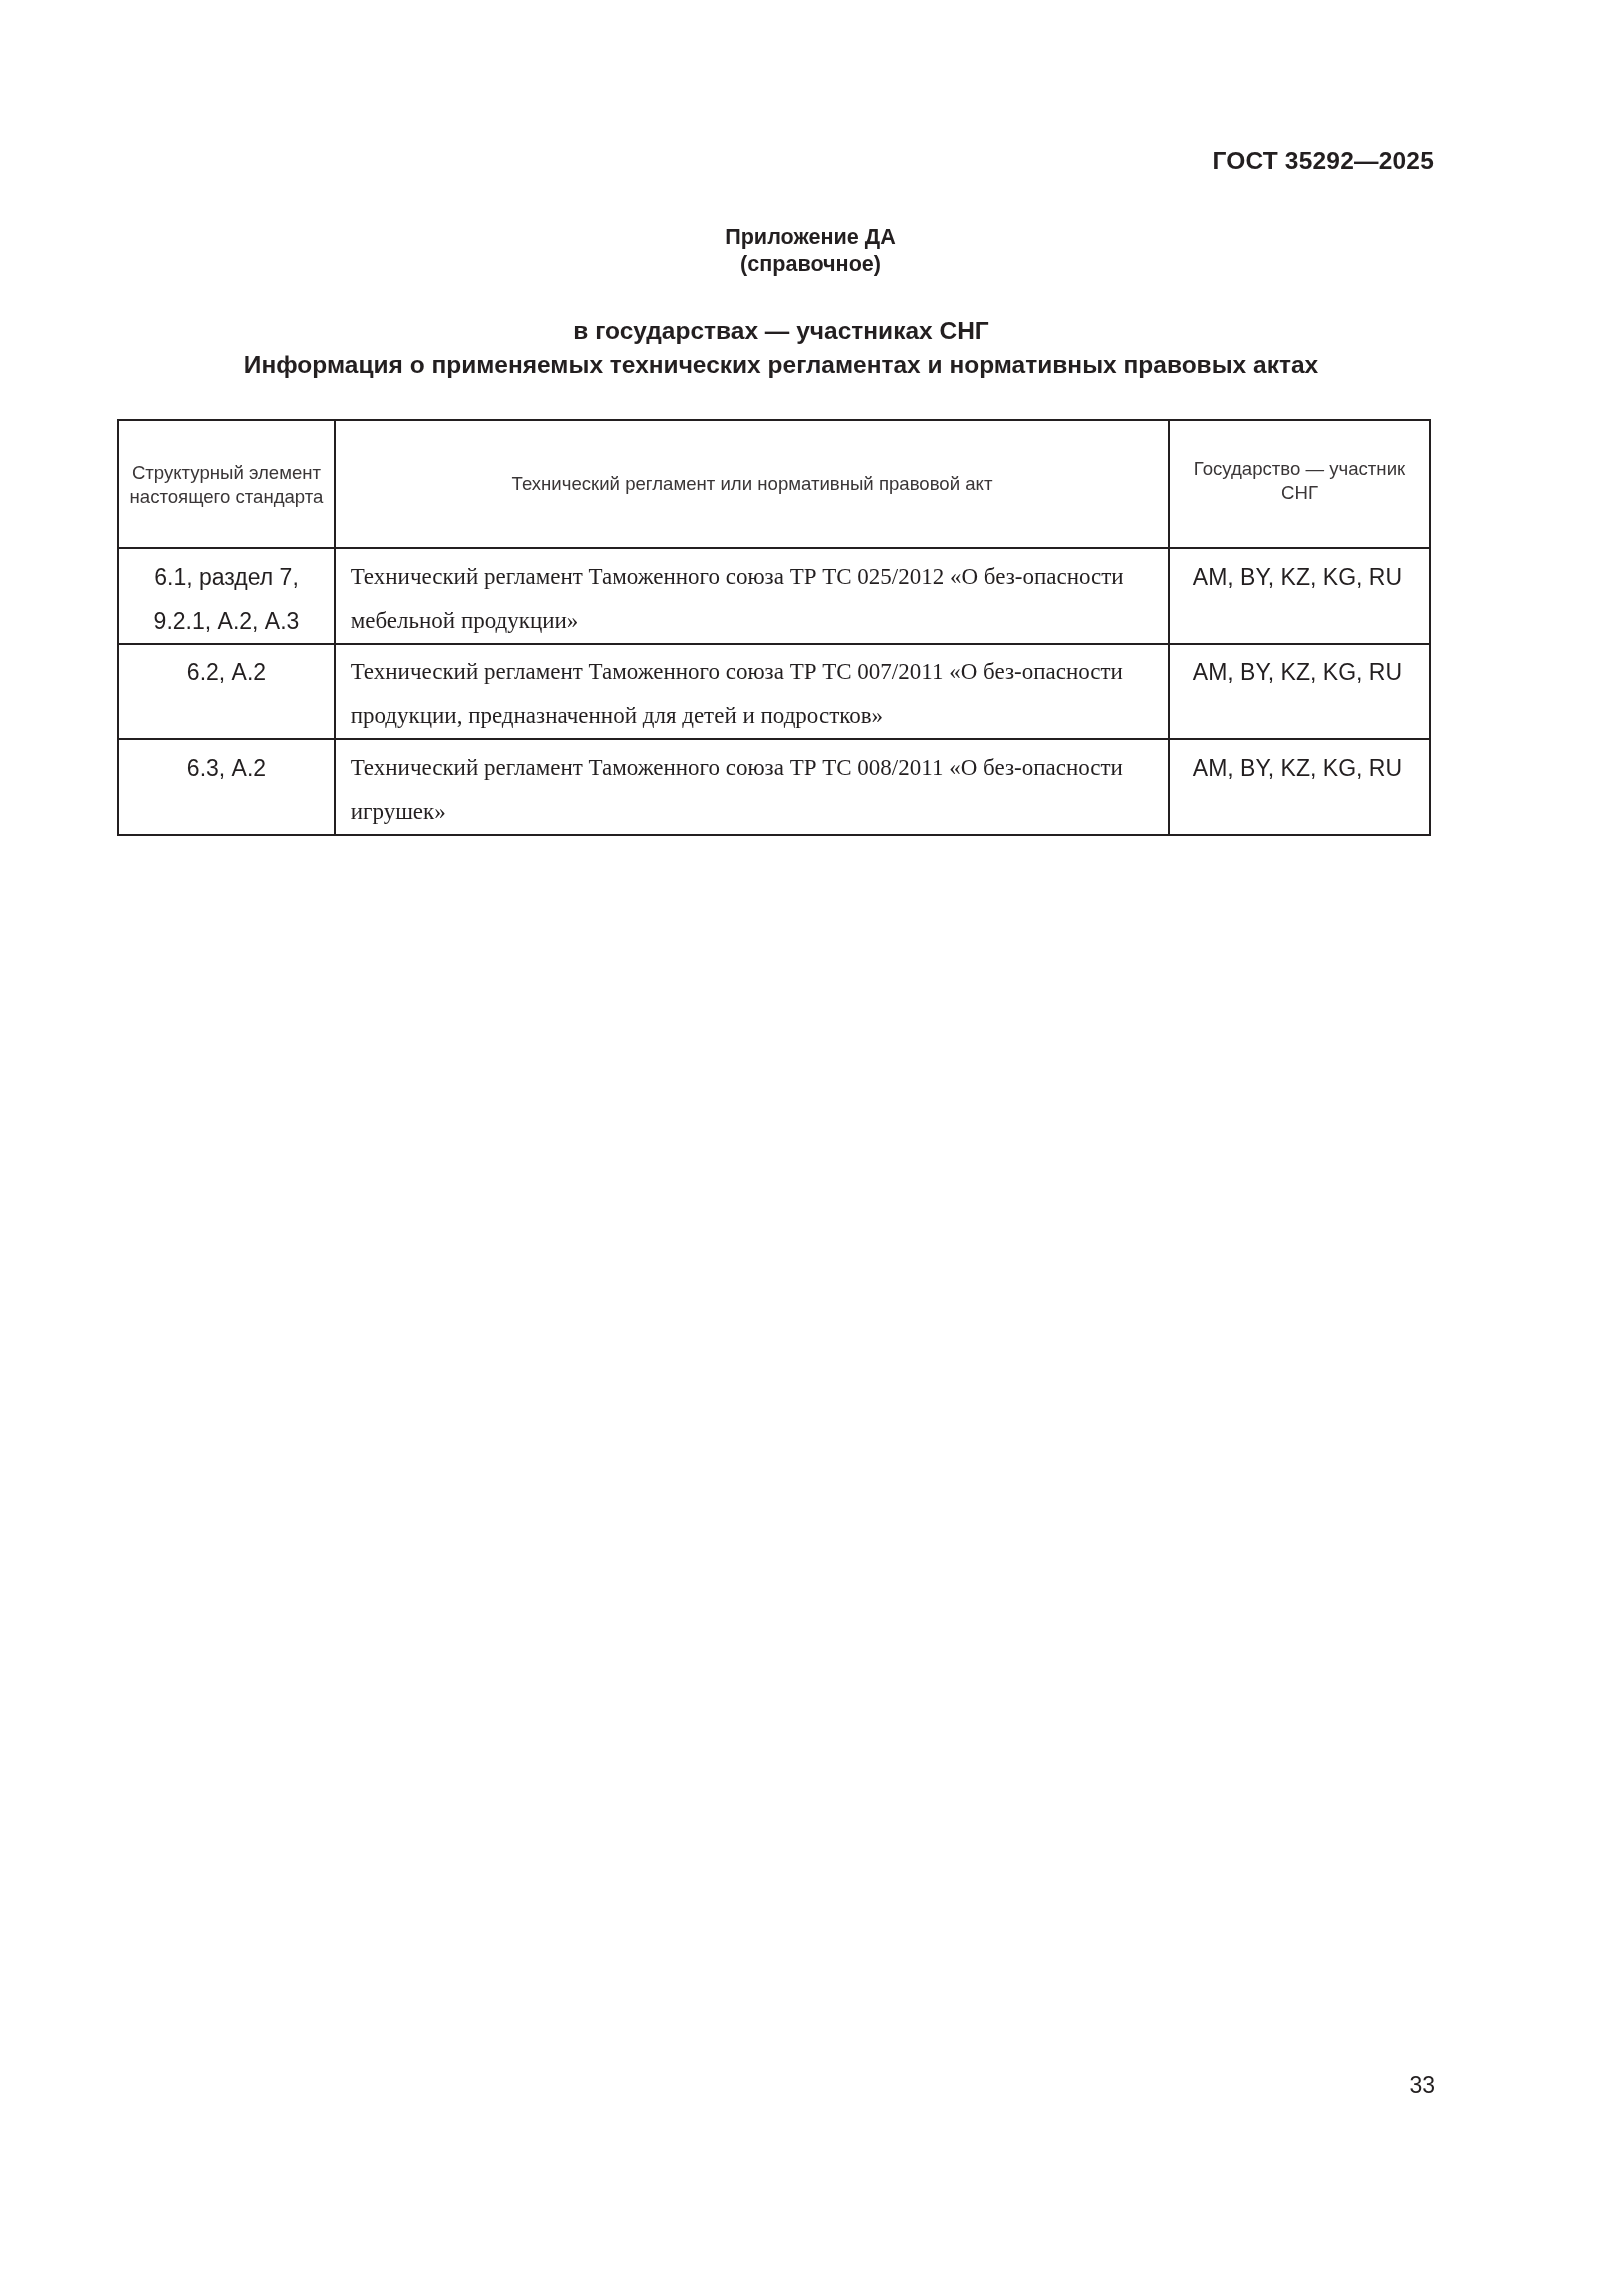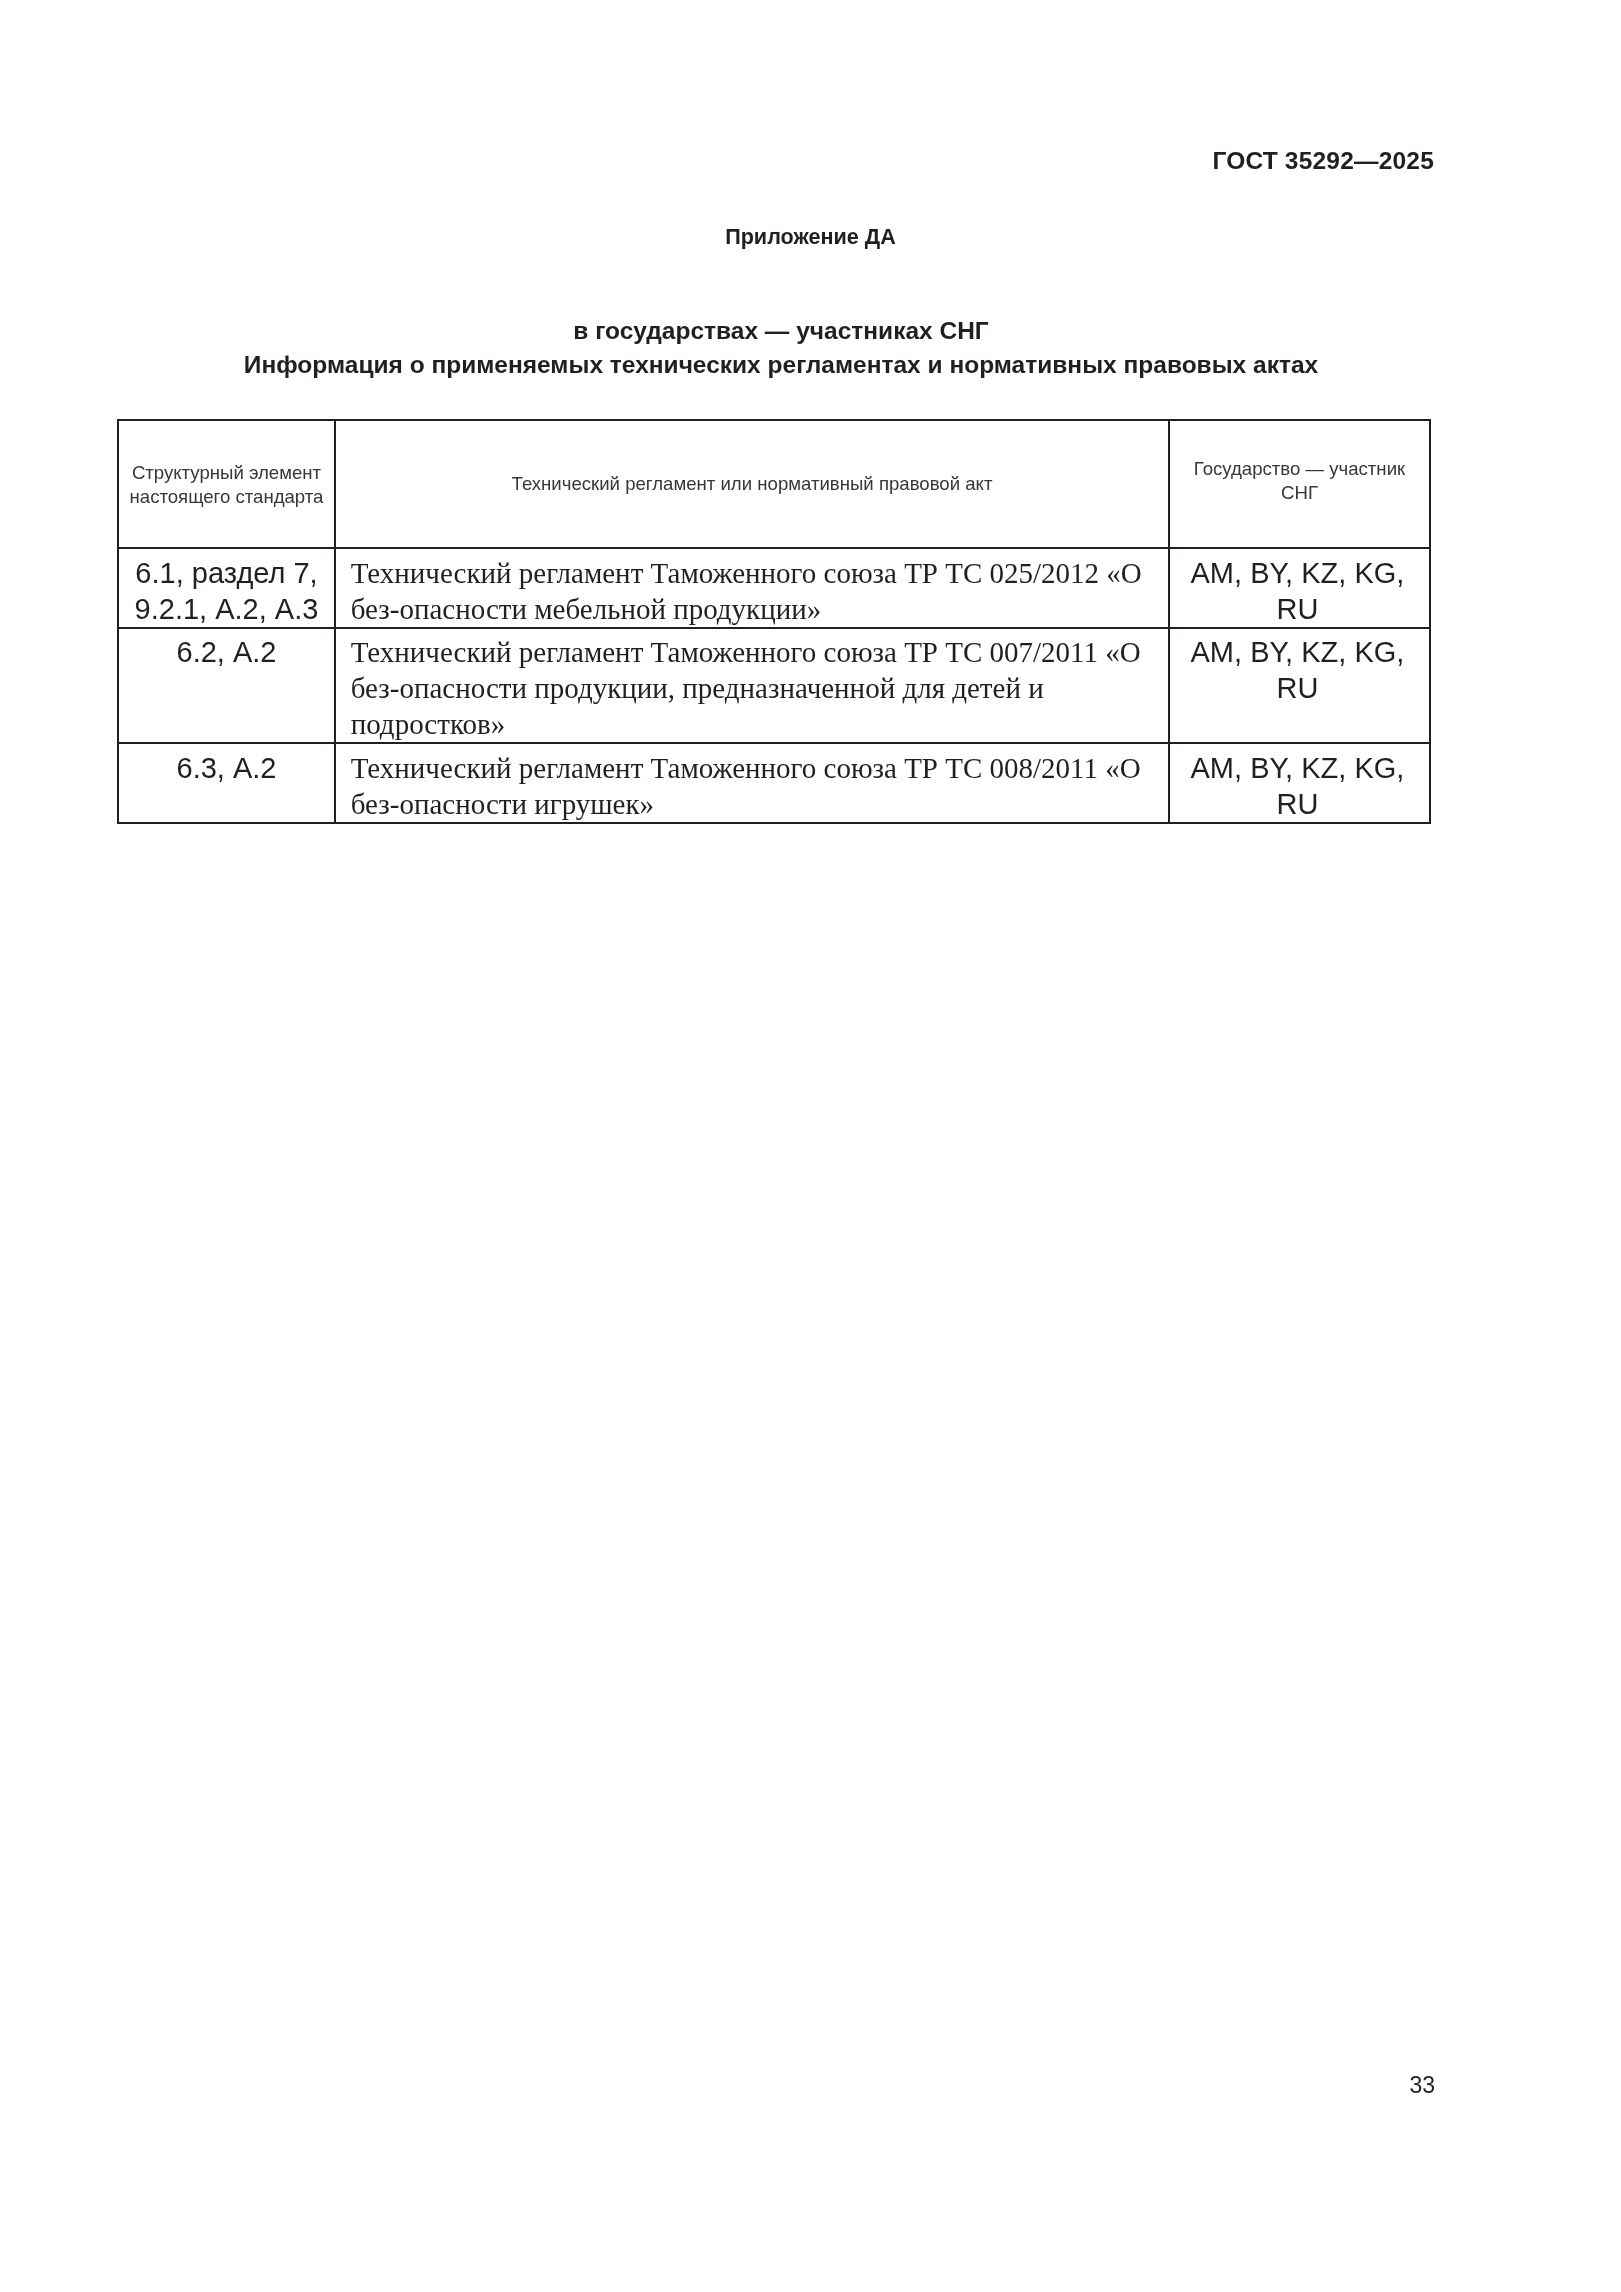--- a/index.html
+++ b/index.html
@@ -69,22 +69,22 @@
       color: #3a3637;
       height: 112px;
       vertical-align: middle;
       text-align: center;
       border-bottom: 2.9px double #231f20;
     }
     .tbl th.h1 { padding: 7.8px 9.8px 5.9px; }
     .tbl th.h2 { padding: 0 2px; }
     .tbl th.h3 { padding: 0 9.8px 5.9px; }
     .tbl td {
-      font-size: 29px;
-      line-height: 36px;
+      font-size: 23px;
+      line-height: 44px;
       height: 71px;
       padding-top: 5.9px;
       border-radius: 7px;
     }
     .tbl td.cell-el { text-align: center; padding-left: 5.9px; padding-right: 5.9px; }
     .tbl td.cell-act { text-align: left; padding-left: 14.7px; padding-right: 19.6px; font-family: Liberation Serif, serif; }
     .tbl td.cell-st { text-align: center; padding-left: 5.9px; padding-right: 10px; }
 
     .page-num {
       position: absolute;
@@ -93,20 +93,21 @@
       font-size: 23px;
     }
   </style>
 </head>
 <body>
 
 <div class="doc-code">ГОСТ 35292—2025</div>
 
 <div class="appendix">
   <span class="a-title">Приложение ДА</span>
+  <span class="a-sub">(справочное)</span>
 </div>
 
 <div class="heading">
   <span>в государствах — участниках СНГ</span>
   <span>Информация о применяемых технических регламентах и нормативных правовых актах</span>
 </div>
 
 <table class="tbl">
   <colgroup>
     <col class="c1">

